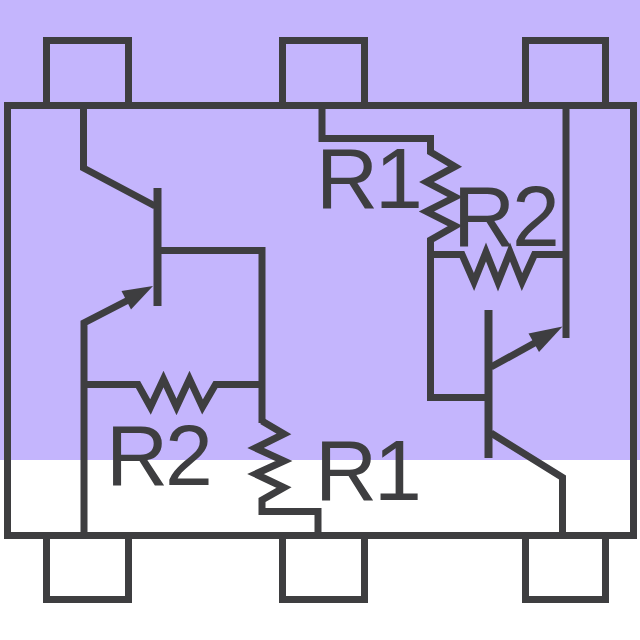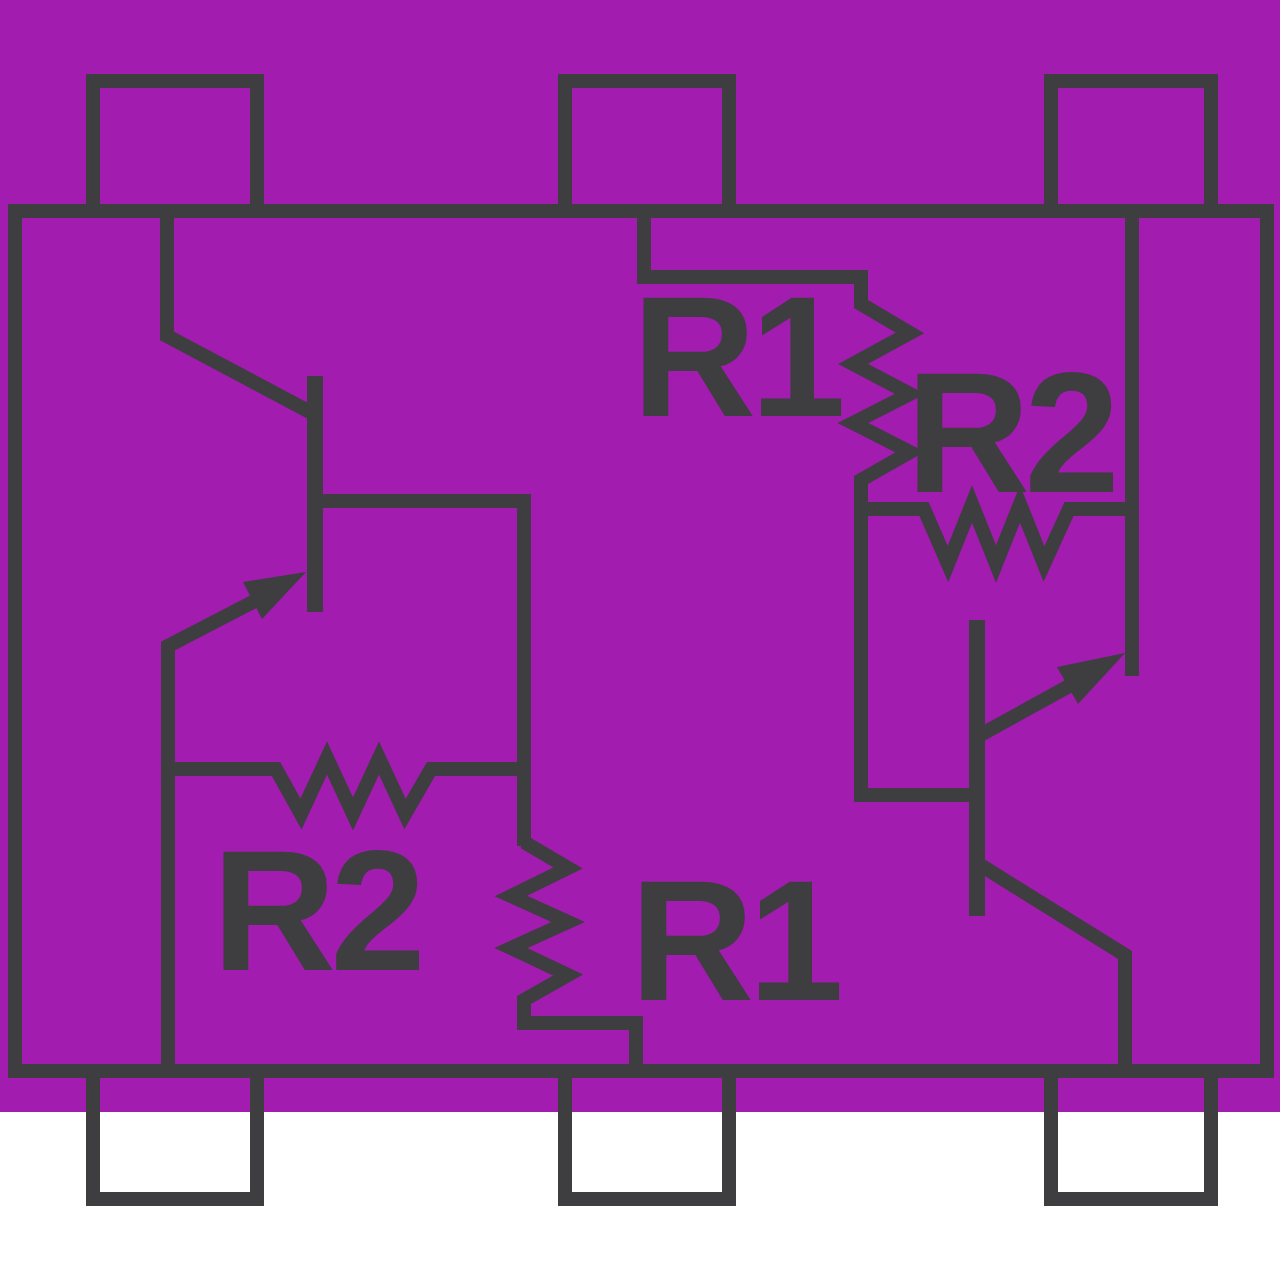--- a/index.html
+++ b/index.html
@@ -6,23 +6,22 @@
     margin: 0;
     padding: 0;
     width: 640px;
     height: 640px;
     background: #ffffff;
     overflow: hidden;
   }
   .stage {
     position: relative;
     width: 640px;
-    height: 556px;
-    background: #a21caf;
-    font-weight: bold;
+    height: 460px;
+    background: #c4b5fd;
   }
   svg { display: block; }
   text.ref-label {
     font-family: "Liberation Sans", "DejaVu Sans", sans-serif;
     font-size: 86px;
     letter-spacing: -3px;
   }
 </style>
 </head>
 <body>

